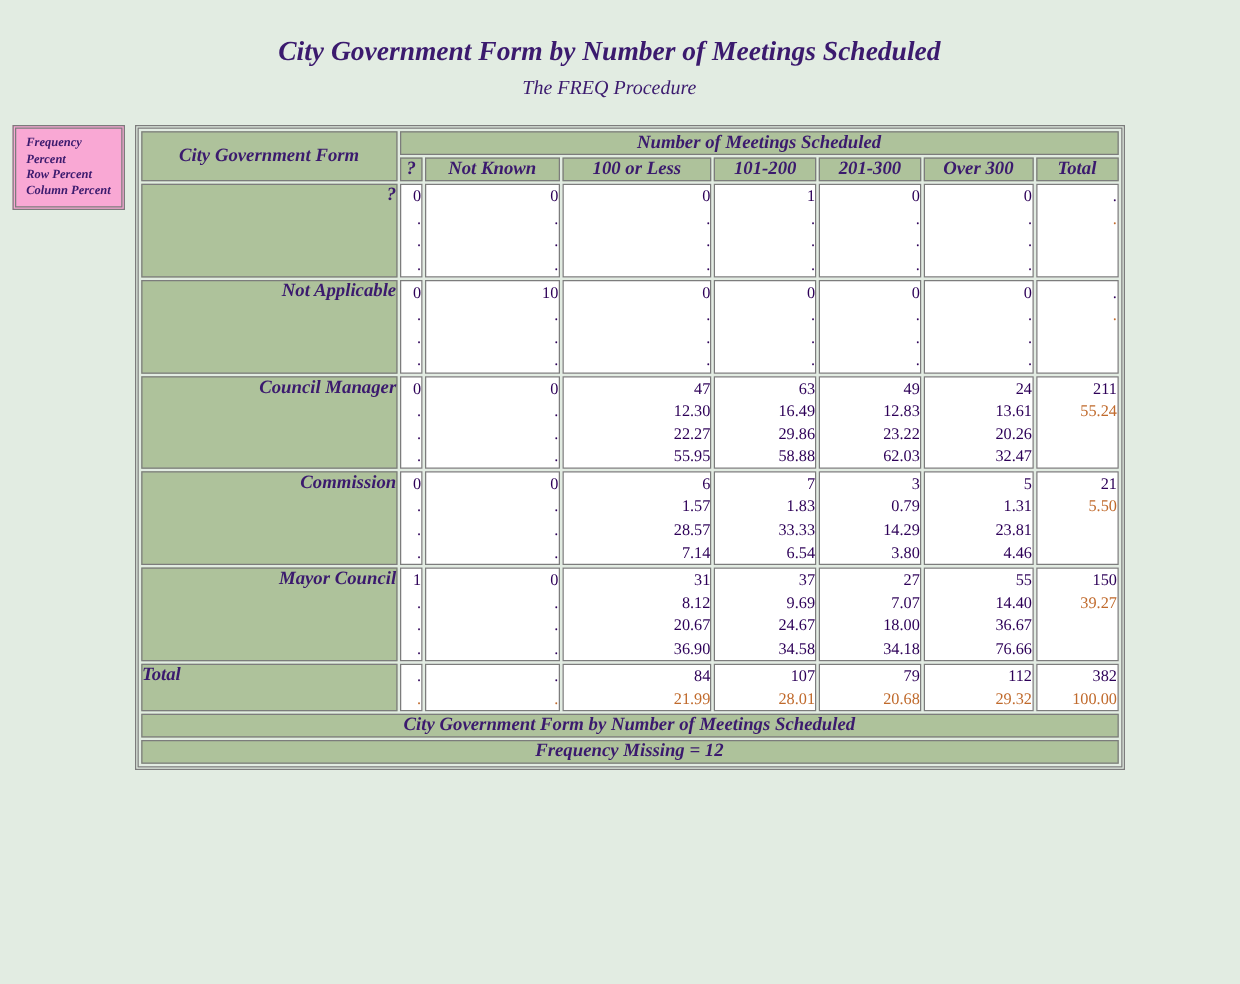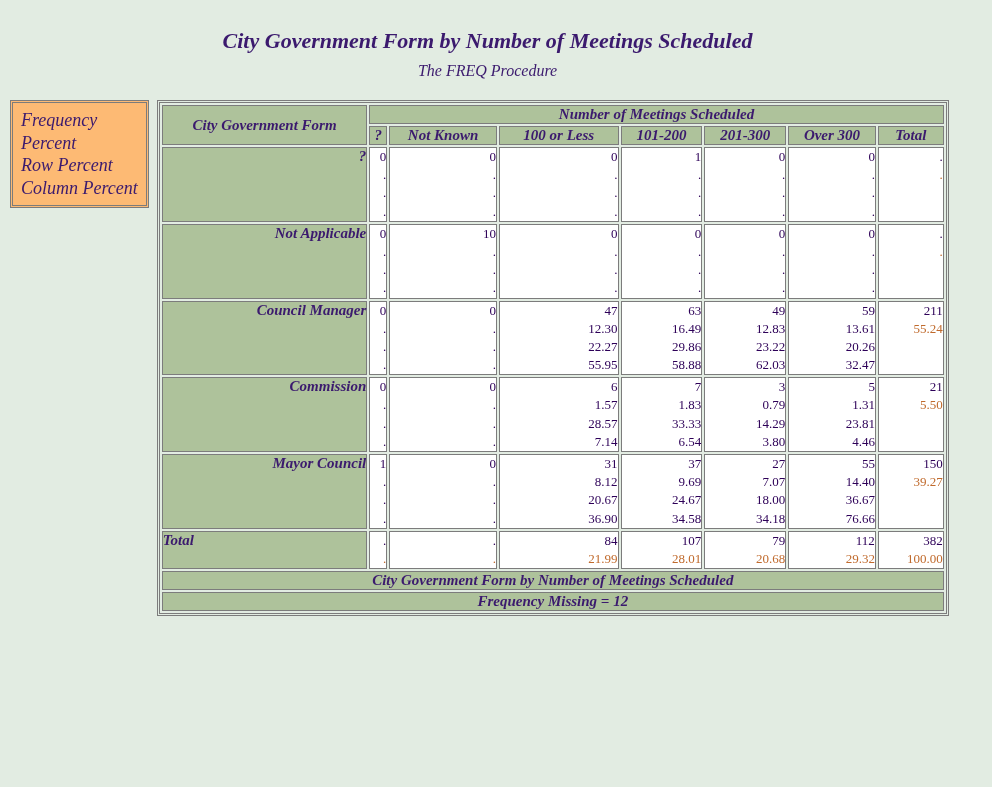--- a/index.html
+++ b/index.html
@@ -36,26 +36,26 @@
     color: #3b1a6e;
     margin: 8px 0 20px 0;
   }
   .layout {
     display: flex;
     align-items: flex-start;
     gap: 8px;
   }
   .legend-box {
     border: 3px double #7c7c7c;
-    background: #fdba74;
+    background: #f9a8d4;
     padding: 6px 8px;
     font-style: italic;
-    font-weight: normal;
+    font-weight: bold;
     color: #3b1a6e;
-    font-size: 18px;
+    font-size: 10px;
     line-height: 1.25;
     white-space: nowrap;
   }
   table.freq {
     border-collapse: separate;
     border-spacing: 2px;
     border: 3px double #7c7c7c;
     width: 792px;
   }
   table.freq th, table.freq td {
@@ -318,21 +318,21 @@
           <td class="cell">
                 <div class="stack">
                   <span>49</span>
                   <span>12.83</span>
                   <span>23.22</span>
                   <span>62.03</span>
                 </div>
               </td>
           <td class="cell">
                 <div class="stack">
-                  <span>59</span>
+                  <span>24</span>
                   <span>13.61</span>
                   <span>20.26</span>
                   <span>32.47</span>
                 </div>
               </td>
           <td class="cell">
                 <div class="stack">
                   <span>211</span>
                   <span class="orange">55.24</span>
                 </div>

